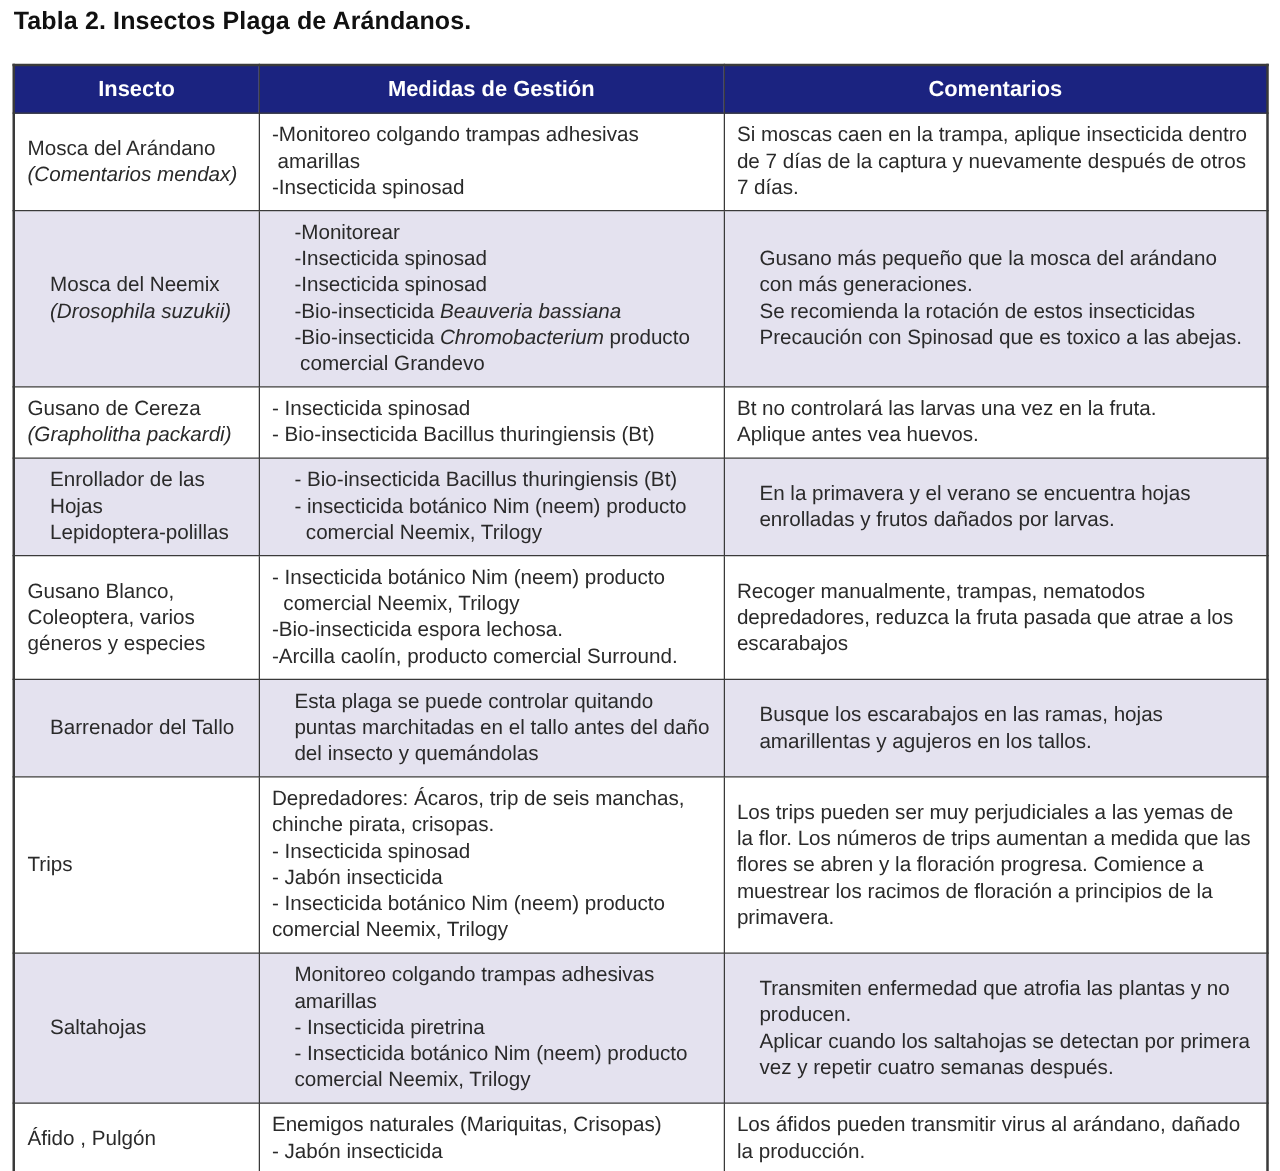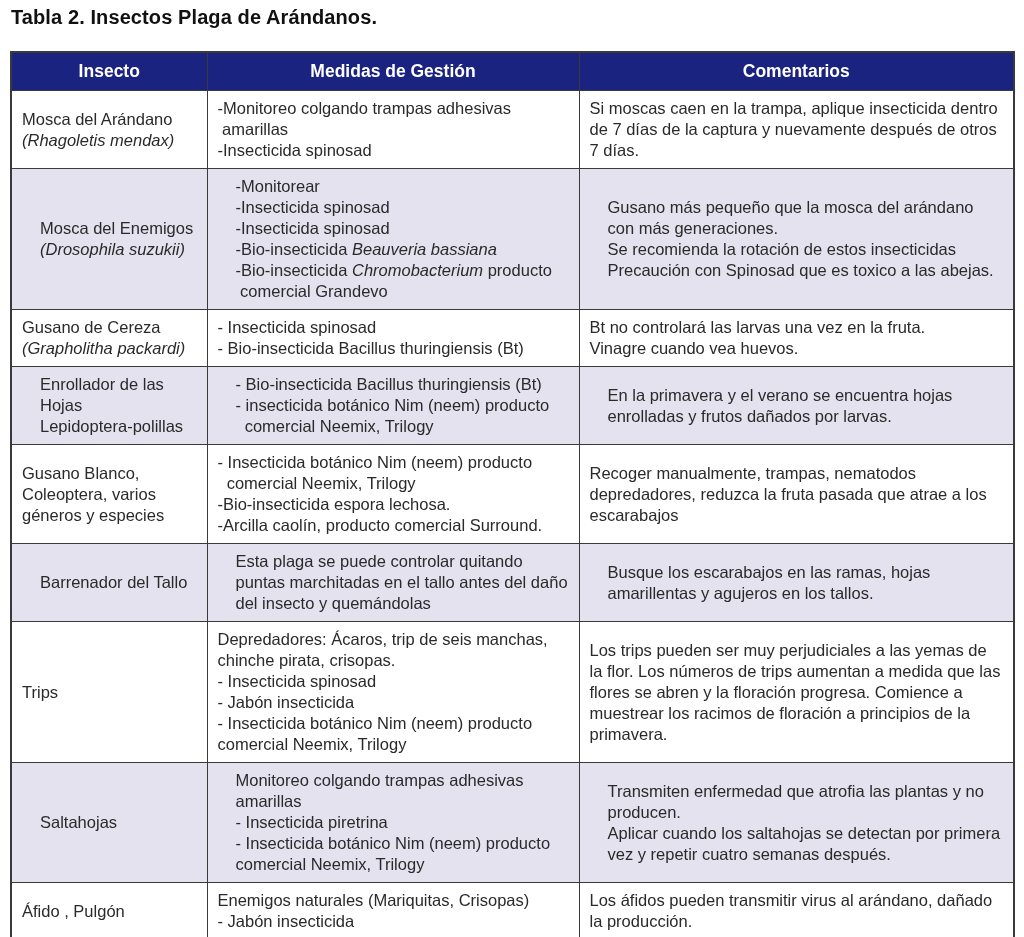--- a/index.html
+++ b/index.html
@@ -71,34 +71,34 @@
       <tr>
         <th>Insecto</th>
         <th>Medidas de Gestión</th>
         <th>Comentarios</th>
       </tr>
     </thead>
     <tbody>
         <tr>
           <td>
             <div class="line"><span>Mosca del Arándano</span></div>
-            <div class="line"><span class="it">(Rhagoletis mendax)</span></div>
+            <div class="line"><span class="it">(Comentarios mendax)</span></div>
           </td>
           <td>
             <div class="line"><span>-Monitoreo colgando trampas adhesivas</span></div>
             <div class="line"><span> amarillas</span></div>
             <div class="line"><span>-Insecticida spinosad</span></div>
           </td>
           <td>
             <div class="line"><span>Si moscas caen en la trampa, aplique insecticida dentro de 7 días de la captura y nuevamente después de otros 7 días.</span></div>
           </td>
         </tr>
         <tr class="shaded">
           <td>
-            <div class="line"><span>Mosca del Enemigos</span></div>
+            <div class="line"><span>Mosca del Neemix</span></div>
             <div class="line"><span class="it">(Drosophila suzukii)</span></div>
           </td>
           <td>
             <div class="line"><span>-Monitorear</span></div>
             <div class="line"><span>-Insecticida spinosad</span></div>
             <div class="line"><span>-Insecticida spinosad</span></div>
             <div class="line"><span>-Bio-insecticida </span><span class="it">Beauveria bassiana</span></div>
             <div class="line"><span>-Bio-insecticida </span><span class="it">Chromobacterium</span><span> producto</span></div>
             <div class="line"><span> comercial Grandevo</span></div>
           </td>
@@ -112,21 +112,21 @@
           <td>
             <div class="line"><span>Gusano de Cereza</span></div>
             <div class="line"><span class="it">(Grapholitha packardi)</span></div>
           </td>
           <td>
             <div class="line"><span>- Insecticida spinosad</span></div>
             <div class="line"><span>- Bio-insecticida Bacillus thuringiensis (Bt)</span></div>
           </td>
           <td>
             <div class="line"><span>Bt no controlará las larvas una vez en la fruta.</span></div>
-            <div class="line"><span>Vinagre cuando vea huevos.</span></div>
+            <div class="line"><span>Aplique antes vea huevos.</span></div>
           </td>
         </tr>
         <tr class="shaded">
           <td>
             <div class="line"><span>Enrollador de las Hojas</span></div>
             <div class="line"><span>Lepidoptera-polillas</span></div>
           </td>
           <td>
             <div class="line"><span>- Bio-insecticida Bacillus thuringiensis (Bt)</span></div>
             <div class="line"><span>- insecticida botánico Nim (neem) producto</span></div>

